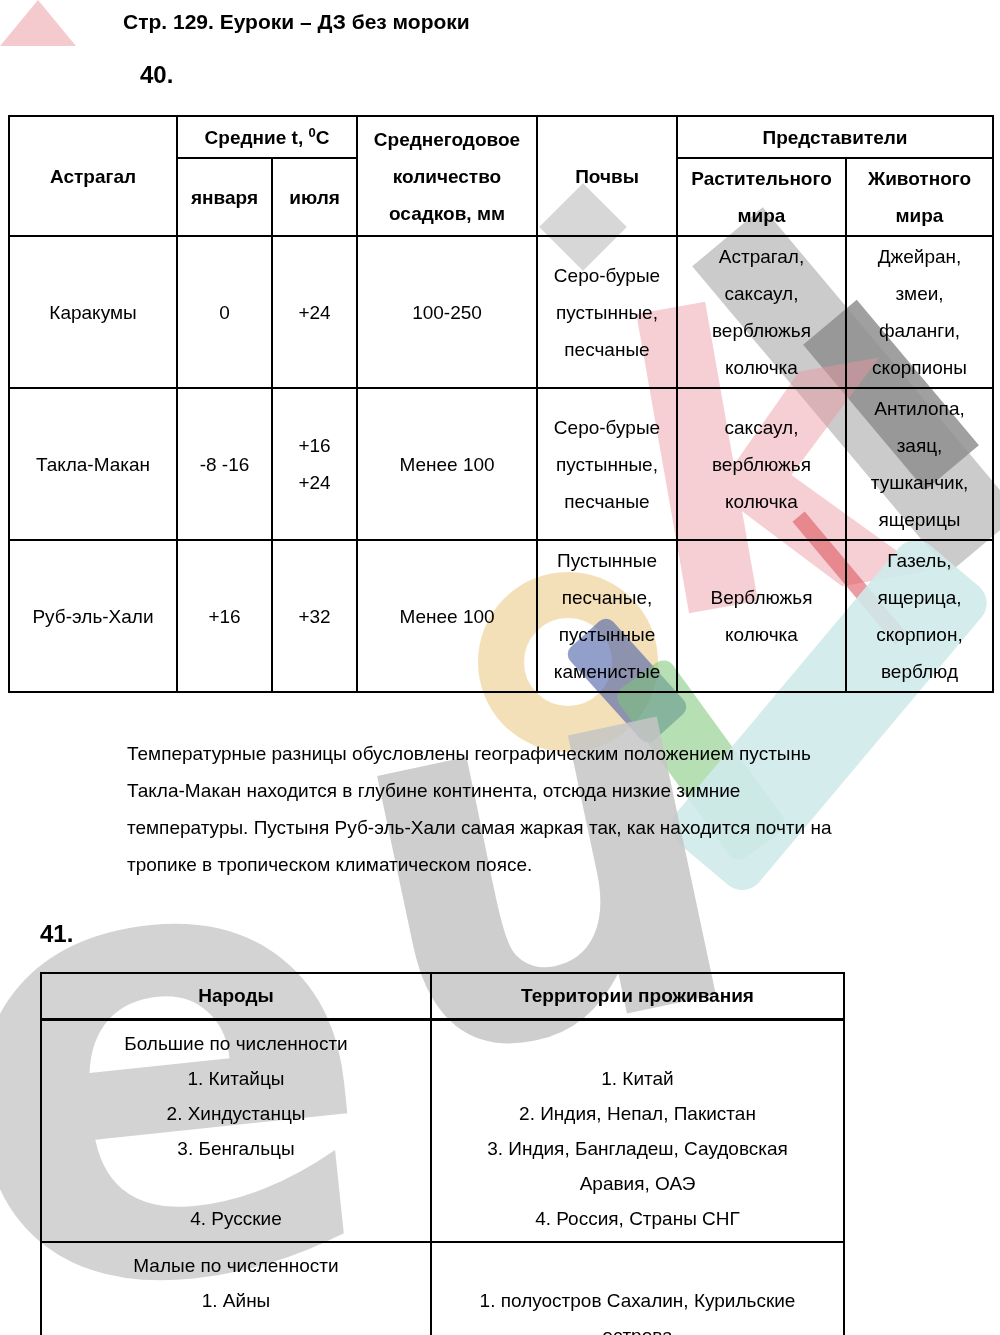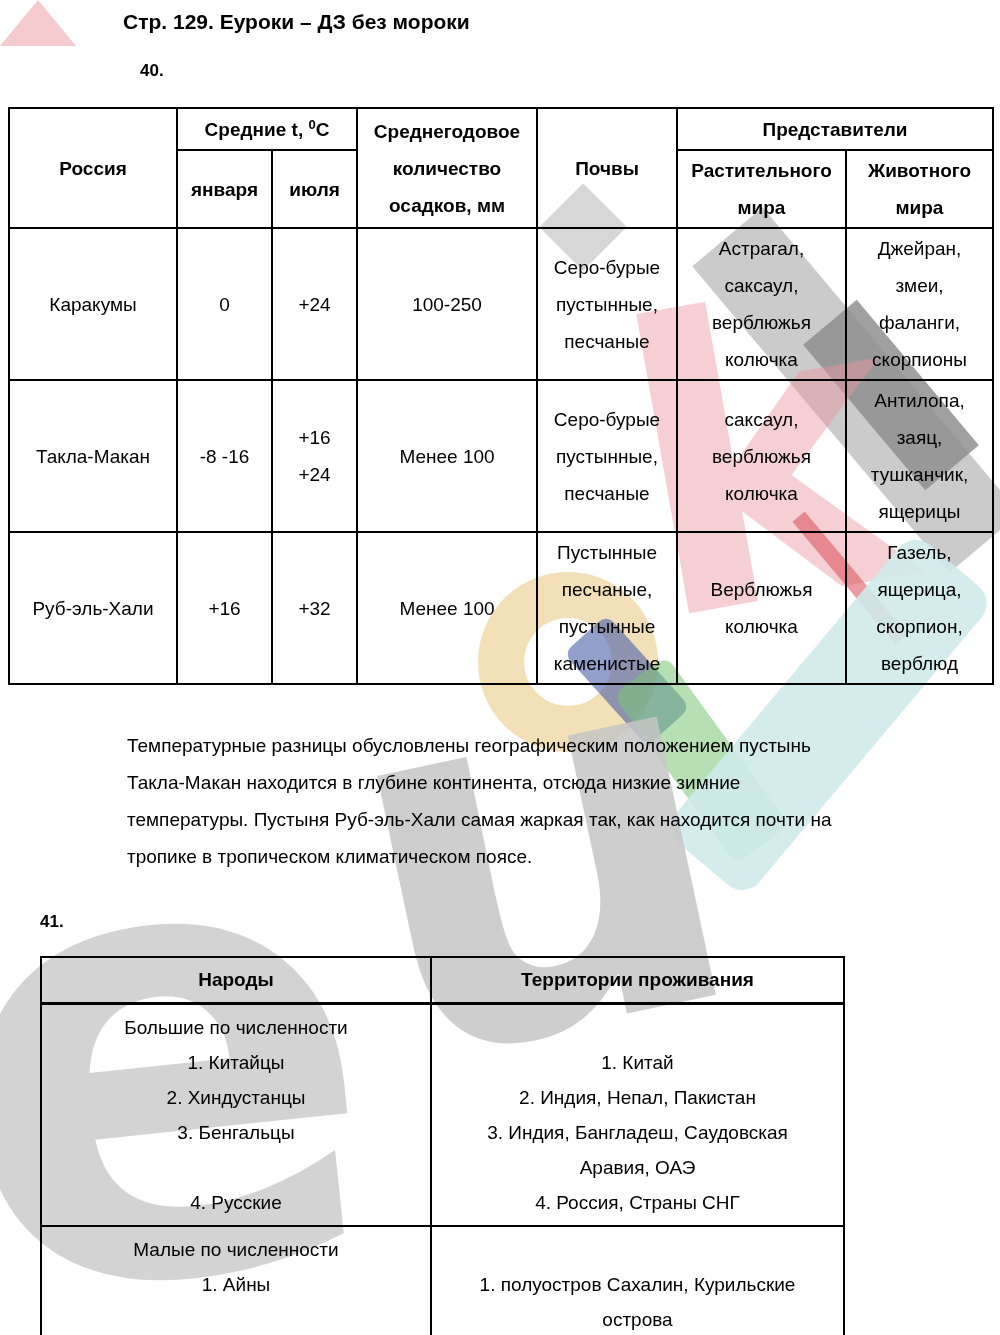--- a/index.html
+++ b/index.html
@@ -29,21 +29,21 @@
   .wm-blue-arc  { left: 598px; top: 618px; width: 58px; height: 125px; background: #4a5fa8; opacity: .6; transform: rotate(-42deg); border-radius: 10px; }
   .wm-green-bar { left: 668px; top: 655px; width: 66px; height: 210px; background: #7cc576; opacity: .55; transform: rotate(-36deg); border-radius: 12px; }
   .wm-cyan-stroke { left: 775px; top: 520px; width: 108px; height: 390px; background: #cfeaea; opacity: .9; transform: rotate(40deg); border-radius: 22px; }
   .wm-red-sliver { left: 842px; top: 498px; width: 16px; height: 160px; background: #dd5862; opacity: .6; transform: rotate(-40deg); }
   .wm-pink-tri { left: 568px; top: 292px; width: 0; height: 0; opacity:.5;
                  border-left: 38px solid transparent; border-right: 38px solid transparent; border-bottom: 46px solid #eb96a0; }
 
   
   .content { position: relative; z-index: 1; }
   .page-title { font-size: 21px; font-weight: bold; margin: 10px 0 0 123px; line-height: 24px; }
-  .task-number { font-size: 17px; font-weight: bold; }
+  .task-number { font-size: 24px; font-weight: bold; }
   .task-40 { margin: 27px 0 0 140px; }
   .task-41 { margin: 37px 0 8px 40px; }
 
   table { border-collapse: collapse; table-layout: fixed; }
   td, th { border: 2px solid #000; font-size: 19px; text-align: center; vertical-align: middle; background: transparent; }
   th { font-weight: bold; }
   .ln { white-space: nowrap; }
 
   
   #table1 { margin: 26px 0 0 8px; width: 984px; }
@@ -93,21 +93,21 @@
         <col style="width:168px">
           <col style="width:95px">
           <col style="width:85px">
         <col style="width:180px">
           <col style="width:140px">
           <col style="width:169px">
           <col style="width:147px">
       </colgroup>
       <thead>
         <tr class="hdr-top">
-          <th rowspan="2">Россия</th>
+          <th rowspan="2">Астрагал</th>
           <th colspan="2"><span>Средние t, </span><sup>0</sup><span>С</span></th>
           <th rowspan="2">
               <div class="ln">Среднегодовое</div>
               <div class="ln">количество</div>
               <div class="ln">осадков, мм</div>
             </th>
           <th rowspan="2">Почвы</th>
           <th colspan="2">Представители</th>
         </tr>
         <tr class="hdr-bottom">

